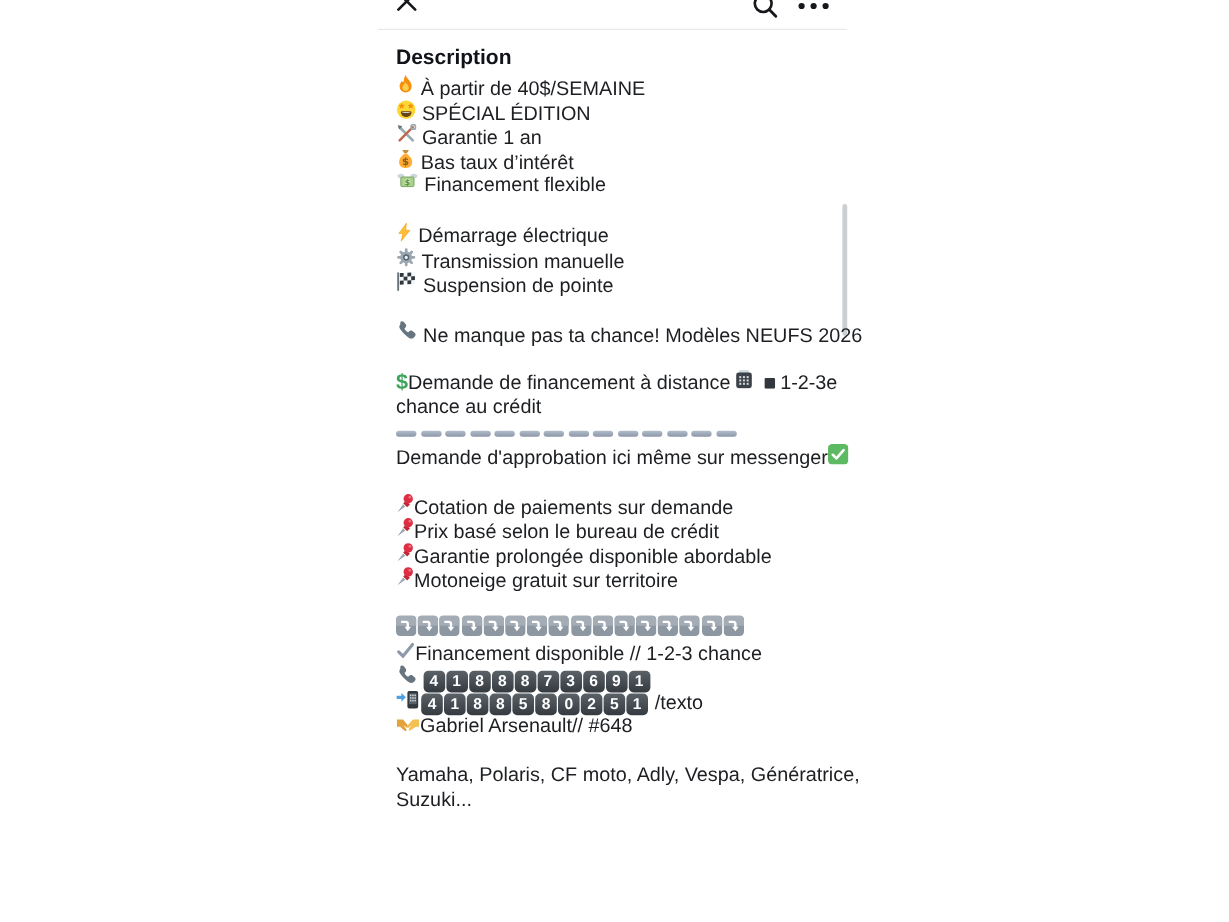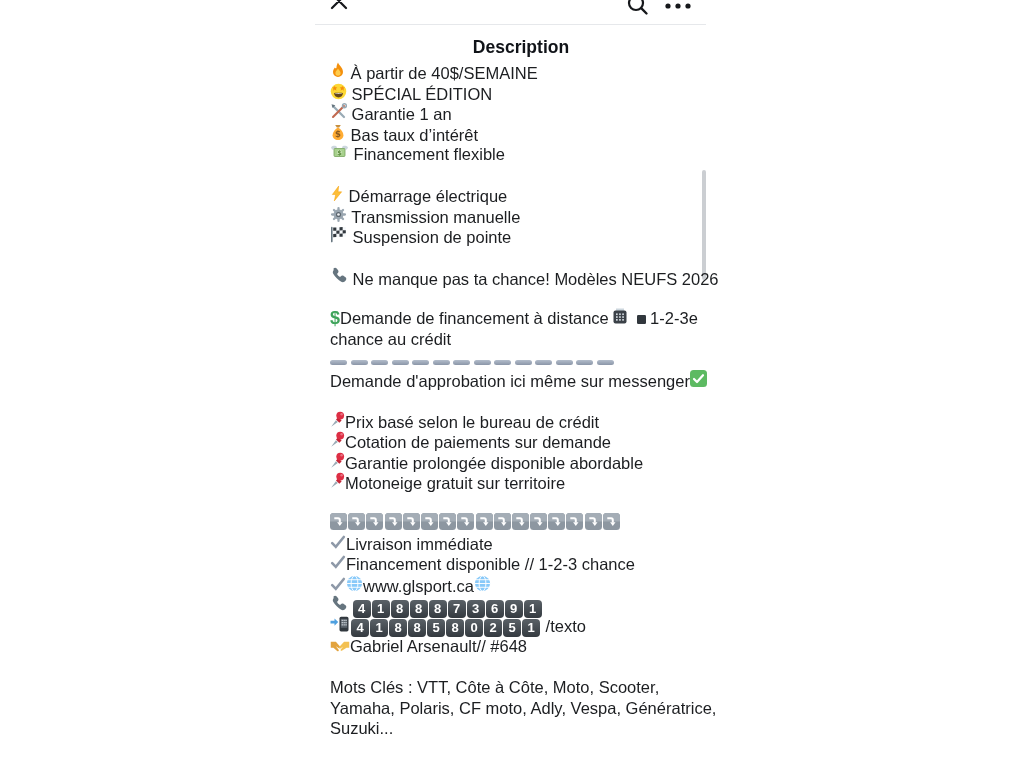--- a/index.html
+++ b/index.html
@@ -12,21 +12,21 @@
   #search-btn{left:626px;top:-7px;}
   #more-btn{left:664px;top:-3px;}
   #top-divider{position:absolute;left:315px;top:24px;width:391px;height:1px;background:#e6e8eb;}
 
   
   #scroll-thumb{position:absolute;left:702px;top:170px;width:3.5px;height:110px;
     border-radius:2px;background:#cbced2;}
 
   
   #desc{position:absolute;left:330px;top:36px;width:382px;}
-  #desc h2{margin:0 0 4px 0;font-size:17.5px;line-height:22px;font-weight:700;color:#101318;text-align:center;}
+  #desc h2{margin:0 0 4px 0;font-size:17.5px;line-height:22px;font-weight:700;color:#101318;}
   .dline{height:20.5px;line-height:20.5px;font-size:16.5px;white-space:pre;}
   .dline span{vertical-align:baseline;}
 
   
   .ic{display:inline-block;line-height:0;vertical-align:-3px;}
   .ic svg{display:inline-block;}
   .ic-heavy-minus,.ic-arrow-down-square{vertical-align:-2px;}
   .ic-black-square{vertical-align:2px;}
   .ic-check-gray{vertical-align:-2px;}
 
@@ -156,27 +156,27 @@
         <div class="dline"><span>Demande d'approbation ici même sur messenger</span><span class="ic ic-check-green"><svg width="17" height="17" viewBox="0 0 17 17">
               <rect width="17" height="17" rx="3.5" fill="#5dba62"></rect>
               <path d="M4 9l3 3 6-6.8" stroke="#ffffff" stroke-width="2.2" fill="none" stroke-linecap="round" stroke-linejoin="round"></path>
             </svg></span></div>
         <div class="dline"></div>
         <div class="dline"><span class="ic ic-pushpin"><svg width="15" height="17" viewBox="0 0 15 17">
               <path fill="#99aab5" d="M5.9 9.2 1.2 15.8l6.6-4.7z"></path>
               <path fill="#c32737" d="M8.3 6.1 6 8.4l3.3 3.3 2.3-2.3z"></path>
               <circle cx="10.2" cy="4.6" r="3.9" fill="#dd2e44"></circle>
               <circle cx="11.6" cy="3.3" r="1.2" fill="#ea7383"></circle>
-            </svg></span><span>Prix basé selon le bureau de crédit</span></div>
+            </svg></span><span>Cotation de paiements sur demande</span></div>
         <div class="dline"><span class="ic ic-pushpin"><svg width="15" height="17" viewBox="0 0 15 17">
               <path fill="#99aab5" d="M5.9 9.2 1.2 15.8l6.6-4.7z"></path>
               <path fill="#c32737" d="M8.3 6.1 6 8.4l3.3 3.3 2.3-2.3z"></path>
               <circle cx="10.2" cy="4.6" r="3.9" fill="#dd2e44"></circle>
               <circle cx="11.6" cy="3.3" r="1.2" fill="#ea7383"></circle>
-            </svg></span><span>Cotation de paiements sur demande</span></div>
+            </svg></span><span>Prix basé selon le bureau de crédit</span></div>
         <div class="dline"><span class="ic ic-pushpin"><svg width="15" height="17" viewBox="0 0 15 17">
               <path fill="#99aab5" d="M5.9 9.2 1.2 15.8l6.6-4.7z"></path>
               <path fill="#c32737" d="M8.3 6.1 6 8.4l3.3 3.3 2.3-2.3z"></path>
               <circle cx="10.2" cy="4.6" r="3.9" fill="#dd2e44"></circle>
               <circle cx="11.6" cy="3.3" r="1.2" fill="#ea7383"></circle>
             </svg></span><span>Garantie prolongée disponible abordable</span></div>
         <div class="dline"><span class="ic ic-pushpin"><svg width="15" height="17" viewBox="0 0 15 17">
               <path fill="#99aab5" d="M5.9 9.2 1.2 15.8l6.6-4.7z"></path>
               <path fill="#c32737" d="M8.3 6.1 6 8.4l3.3 3.3 2.3-2.3z"></path>
               <circle cx="10.2" cy="4.6" r="3.9" fill="#dd2e44"></circle>
@@ -259,39 +259,21 @@
               <path d="M4.3 5.2h3.8c1 0 1.7.7 1.7 1.7v2.6" stroke="#ffffff" stroke-width="2" fill="none"></path>
               <polygon points="7.1,9.3 12.5,9.3 9.8,13.1" fill="#ffffff"></polygon>
             </svg></span><span class="ic ic-arrow-down-square"><svg width="17" height="17" viewBox="0 0 17 17" style="margin-right:1.2px">
               <rect width="17" height="17" rx="3.5" fill="#8d97a1"></rect>
               <path d="M0 3.5A3.5 3.5 0 0 1 3.5 0h10A3.5 3.5 0 0 1 17 3.5v5H0z" fill="#a4adb6"></path>
               <path d="M4.3 5.2h3.8c1 0 1.7.7 1.7 1.7v2.6" stroke="#ffffff" stroke-width="2" fill="none"></path>
               <polygon points="7.1,9.3 12.5,9.3 9.8,13.1" fill="#ffffff"></polygon>
             </svg></span></div>
         <div class="dline"><span class="ic ic-check-gray"><svg width="16" height="16" viewBox="0 0 16 16">
               <path d="M2.2 9.2l3.6 3.6L13.8 3" stroke="#8e99a8" stroke-width="2.6" fill="none" stroke-linecap="round"></path>
-            </svg></span><span>Livraison immédiate</span></div>
-        <div class="dline"><span class="ic ic-check-gray"><svg width="16" height="16" viewBox="0 0 16 16">
-              <path d="M2.2 9.2l3.6 3.6L13.8 3" stroke="#8e99a8" stroke-width="2.6" fill="none" stroke-linecap="round"></path>
             </svg></span><span>Financement disponible // 1-2-3 chance</span></div>
-        <div class="dline"><span class="ic ic-check-gray"><svg width="16" height="16" viewBox="0 0 16 16">
-              <path d="M2.2 9.2l3.6 3.6L13.8 3" stroke="#8e99a8" stroke-width="2.6" fill="none" stroke-linecap="round"></path>
-            </svg></span><span class="ic ic-globe"><svg width="17" height="17" viewBox="0 0 18 18">
-              <circle cx="9" cy="9" r="8" fill="#88c9f9"></circle>
-              <g stroke="#ffffff" stroke-width="1" fill="none">
-                <ellipse cx="9" cy="9" rx="3.6" ry="8"></ellipse>
-                <path d="M1 9h16M2.2 5h13.6M2.2 13h13.6"></path>
-              </g>
-            </svg></span><span>www.glsport.ca</span><span class="ic ic-globe"><svg width="17" height="17" viewBox="0 0 18 18">
-              <circle cx="9" cy="9" r="8" fill="#88c9f9"></circle>
-              <g stroke="#ffffff" stroke-width="1" fill="none">
-                <ellipse cx="9" cy="9" rx="3.6" ry="8"></ellipse>
-                <path d="M1 9h16M2.2 5h13.6M2.2 13h13.6"></path>
-              </g>
-            </svg></span></div>
         <div class="dline"><span class="ic ic-phone-receiver"><svg width="18" height="18" viewBox="0 0 18 18">
               <path fill="#66757f" d="M3.6 1.3c.9-.9 2.4-.8 3.1.2l1.4 1.8c.6.8.5 2-.2 2.7l-.8.8c.1 1.1 2 3 3.1 3.1l.8-.8c.7-.7 1.9-.8 2.7-.2l1.8 1.4c1 .7 1.1 2.2.2 3.1l-1 1c-.9.9-2.4 1-3.5.4C8.5 13.2 4.8 9.5 3.2 6.8c-.6-1.1-.5-2.6.4-3.5z"></path>
             </svg></span><span> </span><span class="keycap">4</span><span class="keycap">1</span><span class="keycap">8</span><span class="keycap">8</span><span class="keycap">8</span><span class="keycap">7</span><span class="keycap">3</span><span class="keycap">6</span><span class="keycap">9</span><span class="keycap">1</span></div>
         <div class="dline"><span class="ic ic-mobile-arrow"><svg width="19" height="16" viewBox="0 0 19 16" style="margin-right:2px">
               <polygon fill="#4ea0e0" points="0.5,4.7 4.5,4.7 4.5,2.4 8.2,6.1 4.5,9.8 4.5,7.5 0.5,7.5"></polygon>
               <rect x="9.5" y="0.8" width="9" height="14.6" rx="1.6" fill="#31383e"></rect>
               <rect x="10.8" y="2.8" width="6.4" height="9" fill="#59626a"></rect>
               <g fill="#c9d0d6">
                 <rect x="11.6" y="3.8" width="1.3" height="1.3"></rect>
                 <rect x="13.5" y="3.8" width="1.3" height="1.3"></rect>
@@ -302,19 +284,18 @@
                 <rect x="11.6" y="8.2" width="1.3" height="1.3"></rect>
                 <rect x="13.5" y="8.2" width="1.3" height="1.3"></rect>
                 <rect x="15.4" y="8.2" width="1.3" height="1.3"></rect>
               </g>
             </svg></span><span class="keycap">4</span><span class="keycap">1</span><span class="keycap">8</span><span class="keycap">8</span><span class="keycap">5</span><span class="keycap">8</span><span class="keycap">0</span><span class="keycap">2</span><span class="keycap">5</span><span class="keycap">1</span><span> /texto</span></div>
         <div class="dline"><span class="ic ic-handshake"><svg width="20" height="14" viewBox="0 0 21 14">
               <path fill="#e2a33e" d="M.8 3.5h5.4l4.3 5.1c.8.9-.5 2.3-1.5 1.6L6.2 8.3l2.9 3.6c.7.9-.7 2.2-1.6 1.4L3.6 9.8H.8z"></path>
               <path fill="#f3c152" d="M20.2 3.5h-5.4l-5.2 5.6c-.8.9.5 2.2 1.5 1.5l2.7-2.1-2.5 3.1c-.7.9.6 2.1 1.5 1.3l4.6-3.1h2.8z"></path>
             </svg></span><span>Gabriel Arsenault// #648</span></div>
         <div class="dline"></div>
-        <div class="dline"><span>Mots Clés : VTT, Côte à Côte, Moto, Scooter,</span></div>
         <div class="dline"><span>Yamaha, Polaris, CF moto, Adly, Vespa, Génératrice,</span></div>
         <div class="dline"><span>Suzuki...</span></div>
       </div>
   </div>
 
 </div>
 
 </body></html>

